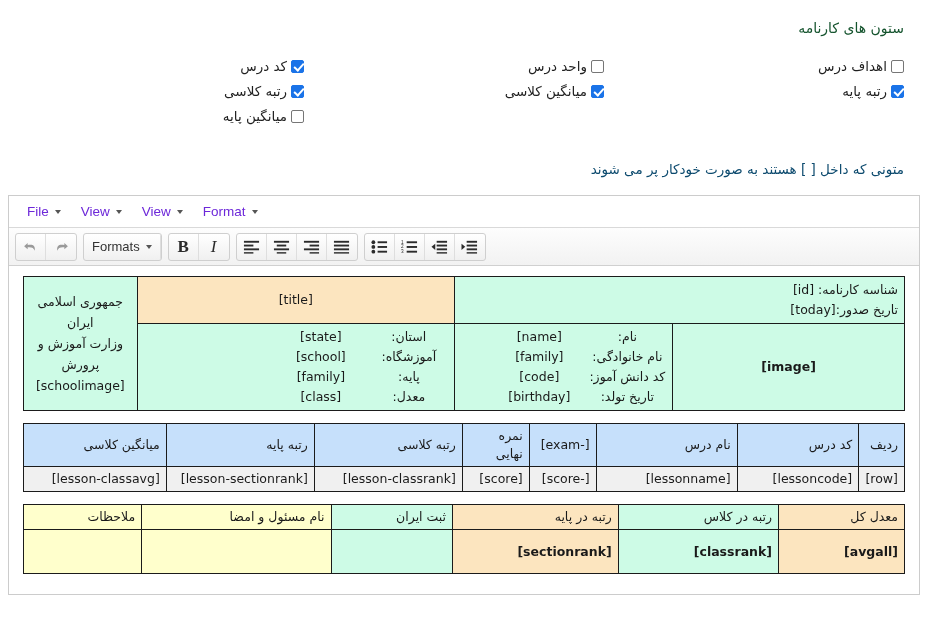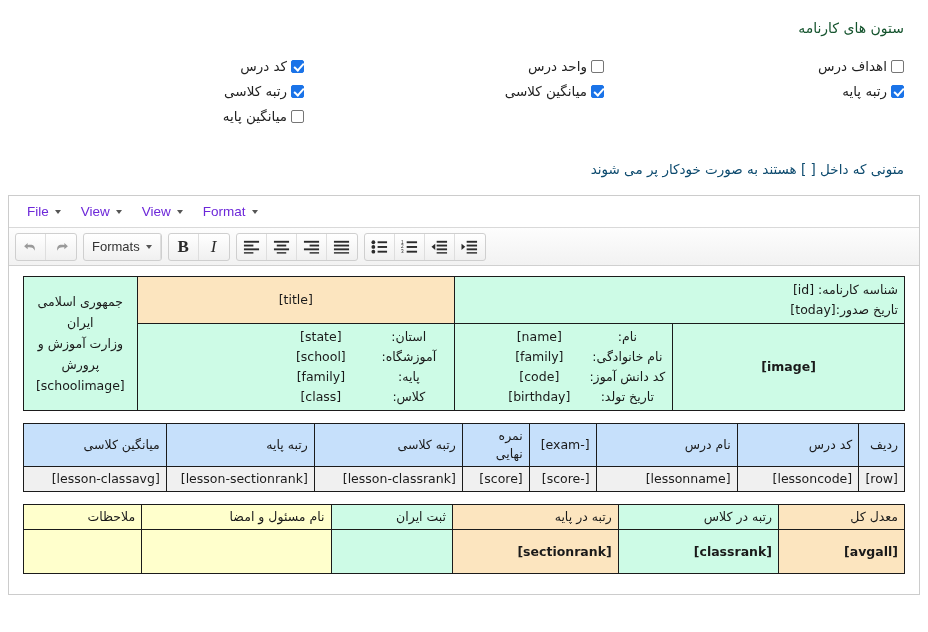--- a/index.html
+++ b/index.html
@@ -483,21 +483,21 @@
               </div>
               <div class="kv">
                 <span class="k">آموزشگاه:</span>
                 <span class="v">[school]</span>
               </div>
               <div class="kv">
                 <span class="k">پایه:</span>
                 <span class="v">[family]</span>
               </div>
               <div class="kv">
-                <span class="k">کلاس:</span>
+                <span class="k">معدل:</span>
                 <span class="v">[class]</span>
               </div>
             </td>
           </tr>
         </tbody>
       </table>
 
       <table class="doc">
         <colgroup>
           <col style="width:5.2%">

